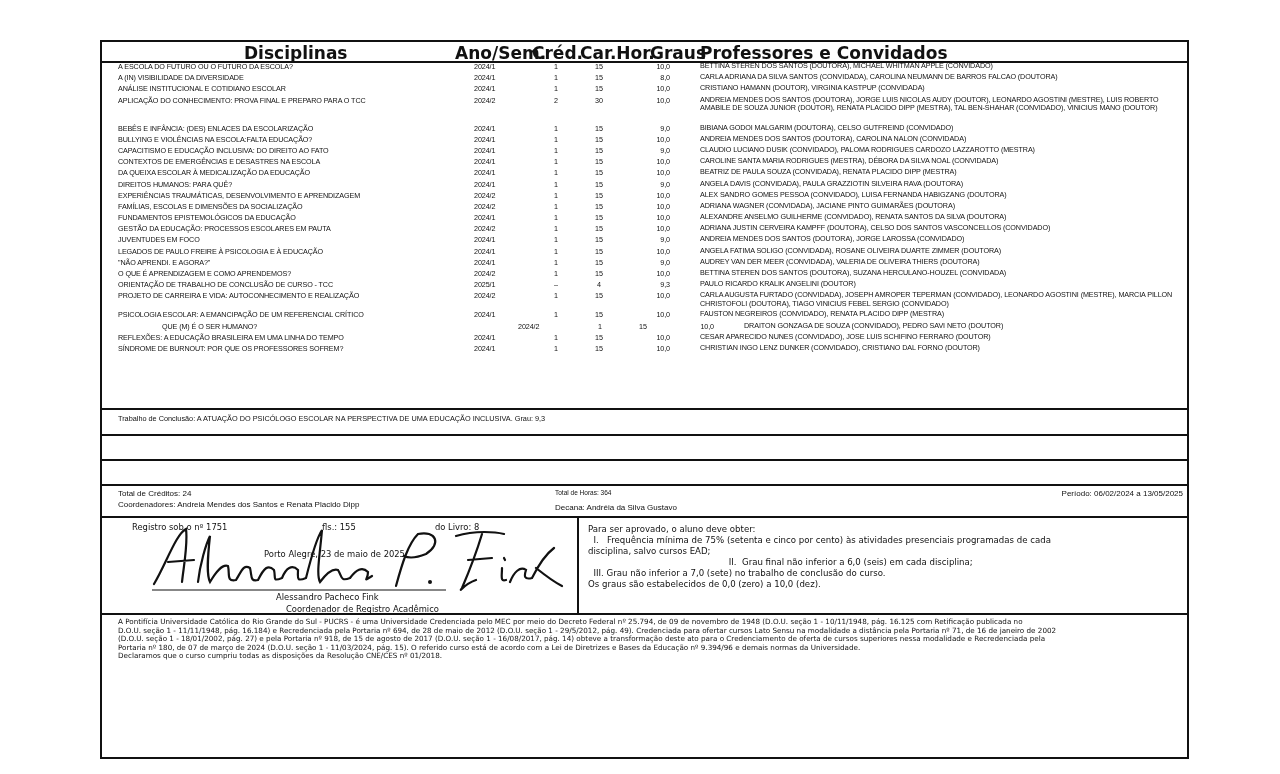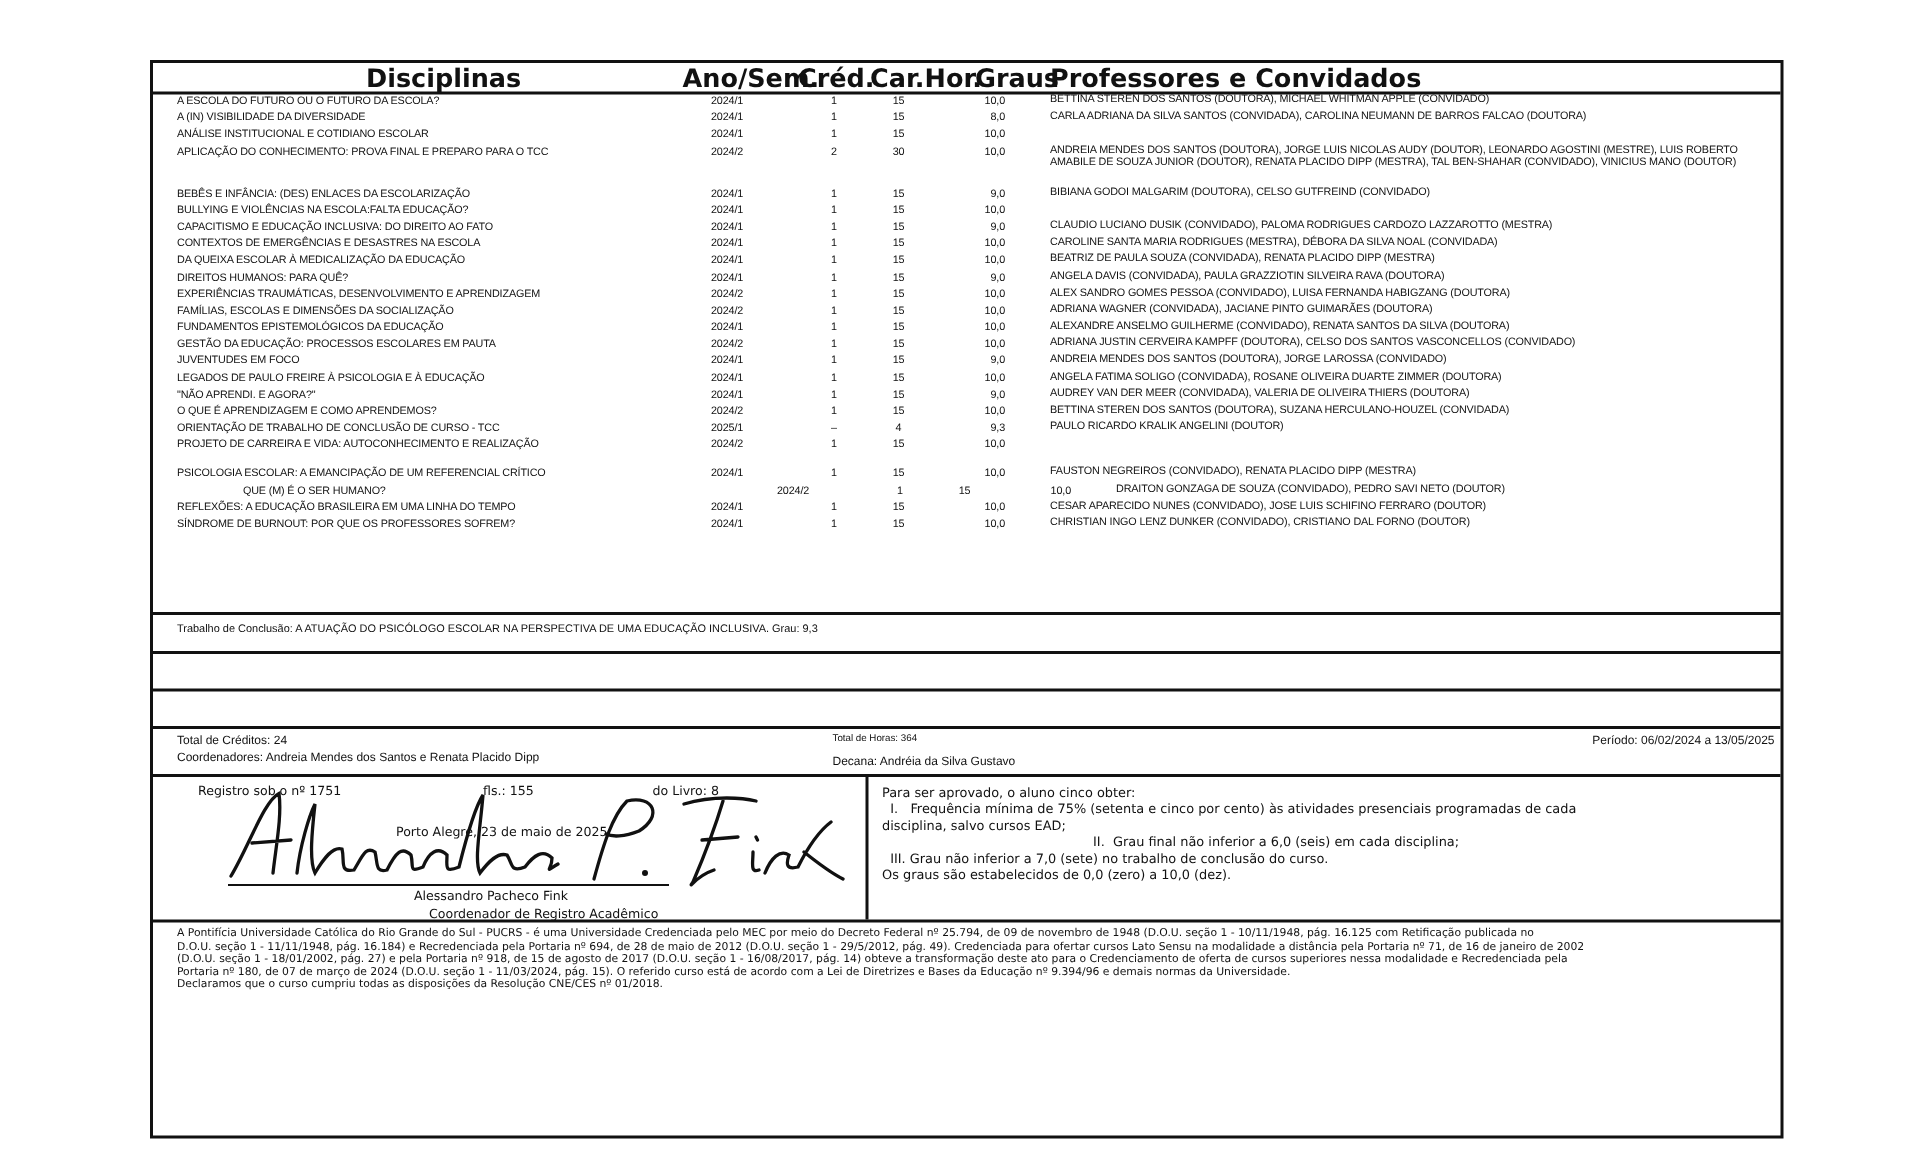--- a/index.html
+++ b/index.html
@@ -57,20 +57,21 @@
         <span class="c-ch">15</span>
         <span class="c-grau">8,0</span>
         <span class="c-prof">CARLA ADRIANA DA SILVA SANTOS (CONVIDADA), CAROLINA NEUMANN DE BARROS FALCAO (DOUTORA)</span>
       </div>
       <div class="row" style="height: 11.2px;">
         <span class="c-disc">ANÁLISE INSTITUCIONAL E COTIDIANO ESCOLAR</span>
         <span class="c-ano">2024/1</span>
         <span class="c-cred">1</span>
         <span class="c-ch">15</span>
         <span class="c-grau">10,0</span>
+        <span class="c-prof">CRISTIANO HAMANN (DOUTOR), VIRGINIA KASTPUP (CONVIDADA)</span>
       </div>
       <div class="row" style="height: 28px;">
         <span class="c-disc">APLICAÇÃO DO CONHECIMENTO: PROVA FINAL E PREPARO PARA O TCC</span>
         <span class="c-ano">2024/2</span>
         <span class="c-cred">2</span>
         <span class="c-ch">30</span>
         <span class="c-grau">10,0</span>
         <span class="c-prof">ANDREIA MENDES DOS SANTOS (DOUTORA), JORGE LUIS NICOLAS AUDY (DOUTOR), LEONARDO AGOSTINI (MESTRE), LUIS ROBERTO AMABILE DE SOUZA JUNIOR (DOUTOR), RENATA PLACIDO DIPP (MESTRA), TAL BEN-SHAHAR (CONVIDADO), VINICIUS MANO (DOUTOR)</span>
       </div>
       <div class="row" style="height: 11.2px;">
@@ -80,20 +81,21 @@
         <span class="c-ch">15</span>
         <span class="c-grau">9,0</span>
         <span class="c-prof">BIBIANA GODOI MALGARIM (DOUTORA), CELSO GUTFREIND (CONVIDADO)</span>
       </div>
       <div class="row" style="height: 11.2px;">
         <span class="c-disc">BULLYING E VIOLÊNCIAS NA ESCOLA:FALTA EDUCAÇÃO?</span>
         <span class="c-ano">2024/1</span>
         <span class="c-cred">1</span>
         <span class="c-ch">15</span>
         <span class="c-grau">10,0</span>
+        <span class="c-prof">ANDREIA MENDES DOS SANTOS (DOUTORA), CAROLINA NALON (CONVIDADA)</span>
       </div>
       <div class="row" style="height: 11.2px;">
         <span class="c-disc">CAPACITISMO E EDUCAÇÃO INCLUSIVA: DO DIREITO AO FATO</span>
         <span class="c-ano">2024/1</span>
         <span class="c-cred">1</span>
         <span class="c-ch">15</span>
         <span class="c-grau">9,0</span>
         <span class="c-prof">CLAUDIO LUCIANO DUSIK (CONVIDADO), PALOMA RODRIGUES CARDOZO LAZZAROTTO (MESTRA)</span>
       </div>
       <div class="row" style="height: 11.2px;">
@@ -191,20 +193,21 @@
         <span class="c-ch">4</span>
         <span class="c-grau">9,3</span>
         <span class="c-prof">PAULO RICARDO KRALIK ANGELINI (DOUTOR)</span>
       </div>
       <div class="row" style="height: 19px;">
         <span class="c-disc">PROJETO DE CARREIRA E VIDA: AUTOCONHECIMENTO E REALIZAÇÃO</span>
         <span class="c-ano">2024/2</span>
         <span class="c-cred">1</span>
         <span class="c-ch">15</span>
         <span class="c-grau">10,0</span>
+        <span class="c-prof">CARLA AUGUSTA FURTADO (CONVIDADA), JOSEPH AMROPER TEPERMAN (CONVIDADO), LEONARDO AGOSTINI (MESTRE), MARCIA PILLON CHRISTOFOLI (DOUTORA), TIAGO VINICIUS FEBEL SERGIO (CONVIDADO)</span>
       </div>
       <div class="row" style="height: 11.2px;">
         <span class="c-disc">PSICOLOGIA ESCOLAR: A EMANCIPAÇÃO DE UM REFERENCIAL CRÍTICO</span>
         <span class="c-ano">2024/1</span>
         <span class="c-cred">1</span>
         <span class="c-ch">15</span>
         <span class="c-grau">10,0</span>
         <span class="c-prof">FAUSTON NEGREIROS (CONVIDADO), RENATA PLACIDO DIPP (MESTRA)</span>
       </div>
       <div class="row" style="height: 11.2px; margin-left: 44px;">
@@ -258,21 +261,21 @@
     <path d="M250 62 C 256 40, 262 20, 272 10 C 290 6, 296 20, 280 30 C 270 34, 262 34, 258 32" fill="none" stroke="#111" stroke-width="2.2" stroke-linecap="round"></path>
     <circle cx="284" cy="58" r="2" fill="#111"></circle>
     <path d="M310 12 C 330 6, 350 8, 358 10 M336 10 C 330 30, 322 50, 316 64 C 312 70, 318 60, 330 56 M322 36 L 346 34 M356 44 C 356 52, 354 58, 360 56 M358 34 L 359 36 M364 58 C 368 48, 374 42, 380 46 C 378 52, 378 56, 386 54 C 392 42, 400 30, 408 24 M390 44 C 400 52, 408 58, 416 62" fill="none" stroke="#111" stroke-width="2.2" stroke-linecap="round"></path>
     <line x1="6" y1="66" x2="300" y2="66" stroke="#111" stroke-width="1.2"></line>
   </svg>
 
   <div class="reg" style="left:174px; top:550px;">Alessandro Pacheco Fink</div>
   <div class="reg" style="left:156px; top:562px;padding-left:28px;">Coordenador de Registro Acadêmico</div>
 
   <div class="rules" id="rules">
-      <div style="white-space: pre;">Para ser aprovado, o aluno cinco obter:</div>
+      <div style="white-space: pre;">Para ser aprovado, o aluno deve obter:</div>
       <div style="white-space: pre;">  I.   Frequência mínima de 75% (setenta e cinco por cento) às atividades presenciais programadas de cada</div>
       <div style="white-space: pre;">disciplina, salvo cursos EAD;</div>
       <div style="white-space: pre; text-align: center;">  II.  Grau final não inferior a 6,0 (seis) em cada disciplina;</div>
       <div style="white-space: pre;">  III. Grau não inferior a 7,0 (sete) no trabalho de conclusão do curso.</div>
       <div style="white-space: pre;">Os graus são estabelecidos de 0,0 (zero) a 10,0 (dez).</div>
     </div>
 
   <div class="hline" style="top:571px;"></div>
   <div class="legal" id="legal">
       <div>A Pontifícia Universidade Católica do Rio Grande do Sul - PUCRS - é uma Universidade Credenciada pelo MEC por meio do Decreto Federal nº 25.794, de 09 de novembro de 1948 (D.O.U. seção 1 - 10/11/1948, pág. 16.125 com Retificação publicada no</div>

